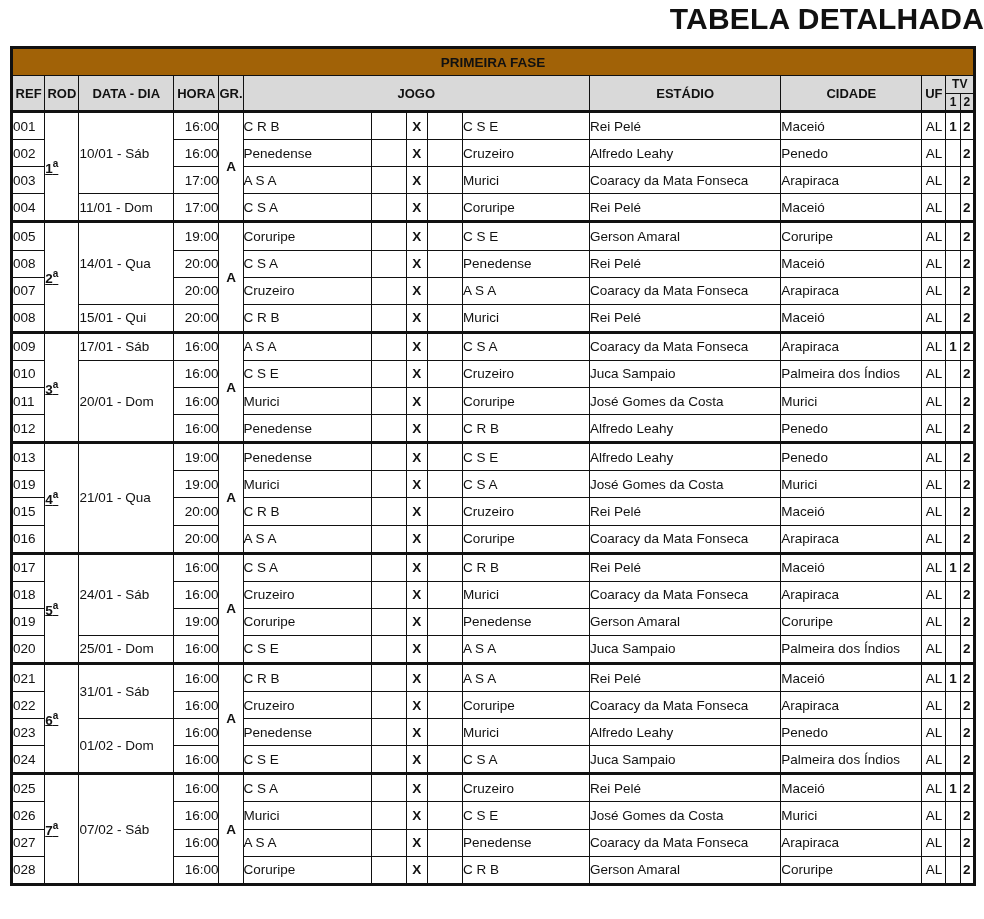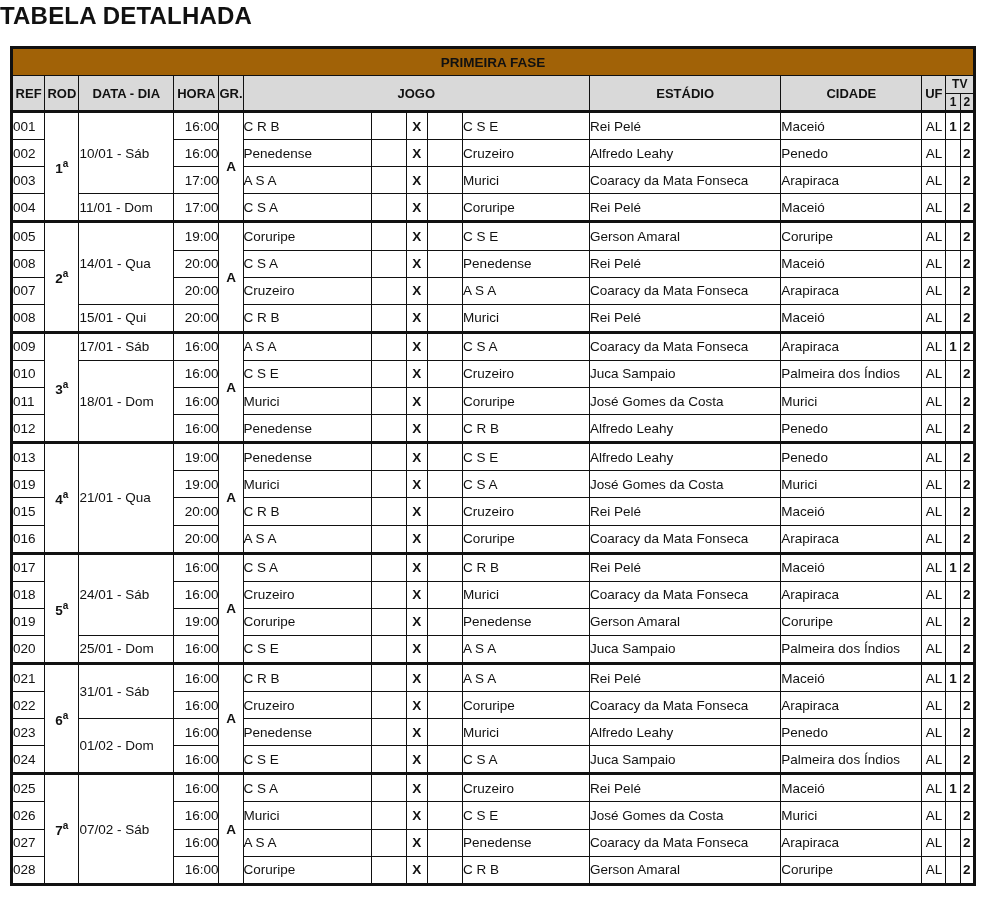--- a/index.html
+++ b/index.html
@@ -1,25 +1,25 @@
 <!DOCTYPE html>
 <html><head>
 <meta charset="utf-8">
 <style>
   html, body { margin:0; padding:0; background:#ffffff; }
   body { width:984px; height:919px; position:relative; font-family:"Liberation Sans", sans-serif; color:#111; overflow:hidden; }
-  .title { position:absolute; left:0; top:2px; width:984px; text-align:left; font-weight:bold; font-size:24px; letter-spacing:0.2px; }
+  .title { position:absolute; left:0; top:2px; width:984px; text-align:right; font-weight:bold; font-size:30px; letter-spacing:0.2px; }
   table.sched { position:absolute; left:10px; top:46px; width:966px; border-collapse:collapse; table-layout:fixed; border:3px solid #111; }
   table.sched td, table.sched th { border:1.5px solid #111; padding:0; font-size:13.5px; height:26.1px; overflow:hidden; white-space:nowrap; }
   th.phase { background:#a16207; font-size:28px; height:52px; font-weight:bold; border-bottom:2px solid #111; }
   tr.hdr th { background:#d9d9d9; font-size:13px; font-weight:bold; height:34px; }
   th.tvh { height:16px !important; font-size:12px !important; }
   th.tvs { height:16px !important; font-size:12px !important; }
   td.ref { text-align:left; padding-left:3px;margin-left:46px; }
-  td.rod { text-align:center; font-weight:bold; font-size:17px; }
+  td.rod { text-align:left; font-weight:bold; font-size:17px;text-decoration:underline; }
   td.rod sup { font-size:10px; }
   td.date { text-align:left; font-size:14.5px; }
   td.hora { text-align:right; padding-right:4px; }
   td.gr { text-align:center; font-weight:bold; font-size:22px; }
   td.team { text-align:left; padding-left:2px;margin-left:28px; }
   td.gap { }
   td.vs { text-align:center; font-weight:bold; font-size:16px; }
   td.est, td.cid { text-align:left; padding-left:2px; }
   td.uf { text-align:center; padding-right:2px; font-size:13px; }
   td.tv { text-align:center; font-weight:bold; font-size:18px; }
@@ -202,21 +202,21 @@
         <td class="gap"></td>
         <td class="team">C S A</td>
         <td class="est">Coaracy da Mata Fonseca</td>
         <td class="cid">Arapiraca</td>
         <td class="uf">AL</td>
         <td class="tv">1</td>
         <td class="tv">2</td>
       </tr>
       <tr>
         <td class="ref">010</td>
-        <td class="date" rowspan="3">18/01 - Dom</td>
+        <td class="date" rowspan="3">20/01 - Dom</td>
         <td class="hora">16:00</td>
         <td class="team">C S E</td>
         <td class="gap"></td>
         <td class="vs">X</td>
         <td class="gap"></td>
         <td class="team">Cruzeiro</td>
         <td class="est">Juca Sampaio</td>
         <td class="cid">Palmeira dos Índios</td>
         <td class="uf">AL</td>
         <td class="tv"></td>

